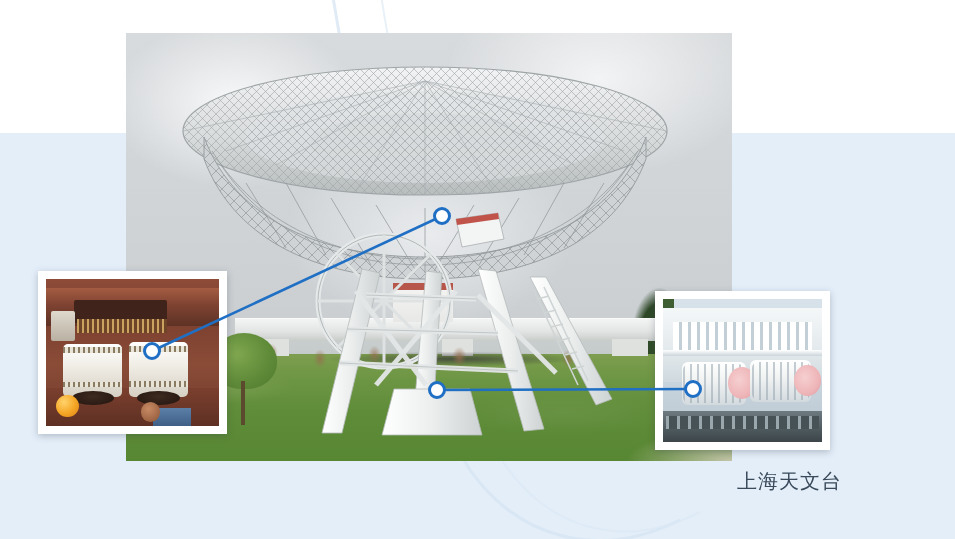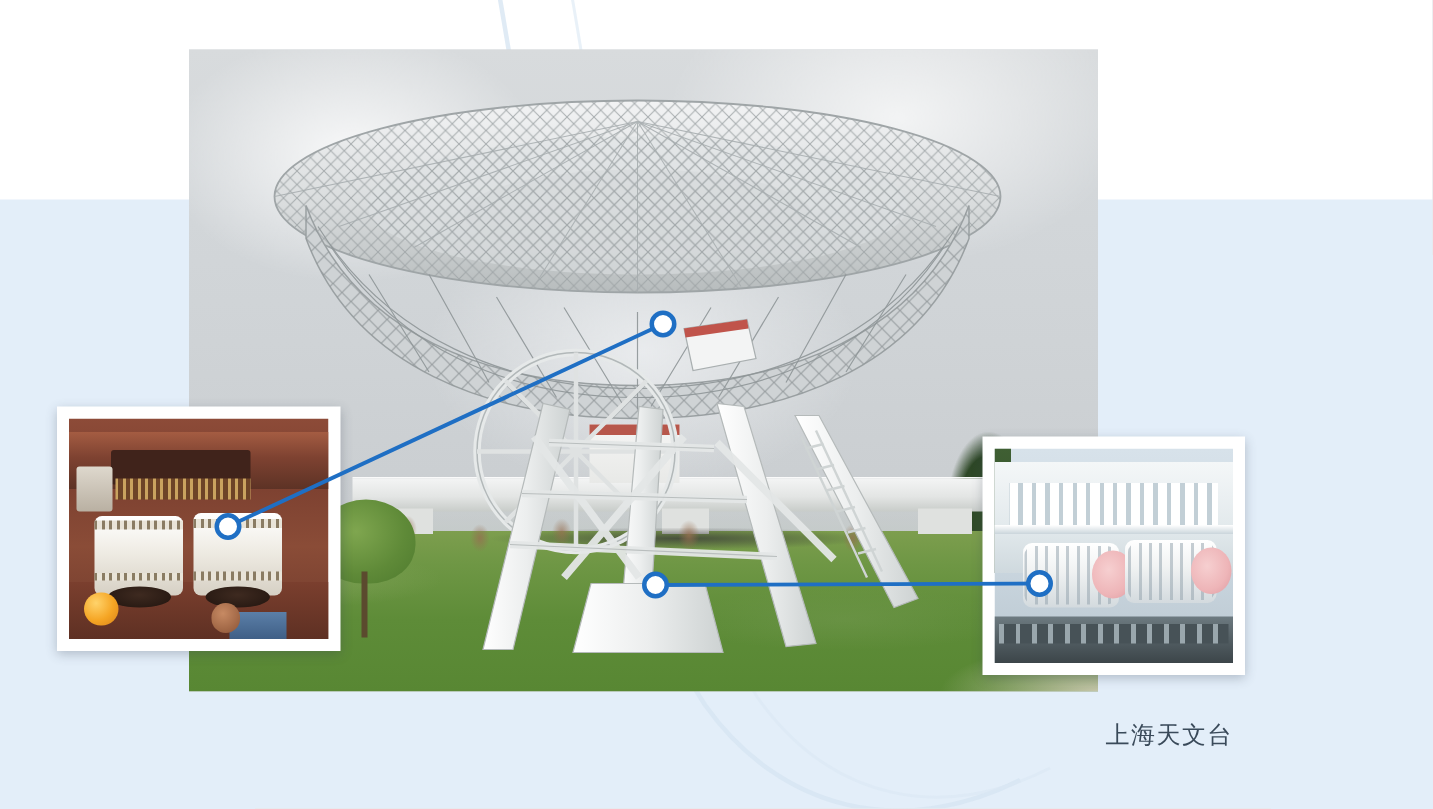--- a/index.html
+++ b/index.html
@@ -166,22 +166,22 @@
   .clean-bolts{position:absolute;left:2%;bottom:9%;width:96%;height:9%;
     background:repeating-linear-gradient(90deg,#9aa7ad 0 3px,#475257 3px 11px);}
   .green-edge{position:absolute;left:0;top:0;width:7%;height:58%;
     background:linear-gradient(180deg,#3f5f33,#2f4a27);}
 
   
   .connectors{position:absolute;left:0;top:0;width:955px;height:539px;pointer-events:none;}
 
   
   .caption{
-    position:absolute;left:737px;top:480px;
-    font-size:16px;color:#3a4a5a;letter-spacing:1px;white-space:nowrap;
+    position:absolute;left:737px;top:468px;
+    font-size:20px;color:#3a4a5a;letter-spacing:1px;white-space:nowrap;
     font-family:"Liberation Serif","DejaVu Serif",serif;
     text-align:center;
   }
 </style>
 </head>
 <body>
 
 <div id="slide">
 
   <div class="bg-white-band"></div>

